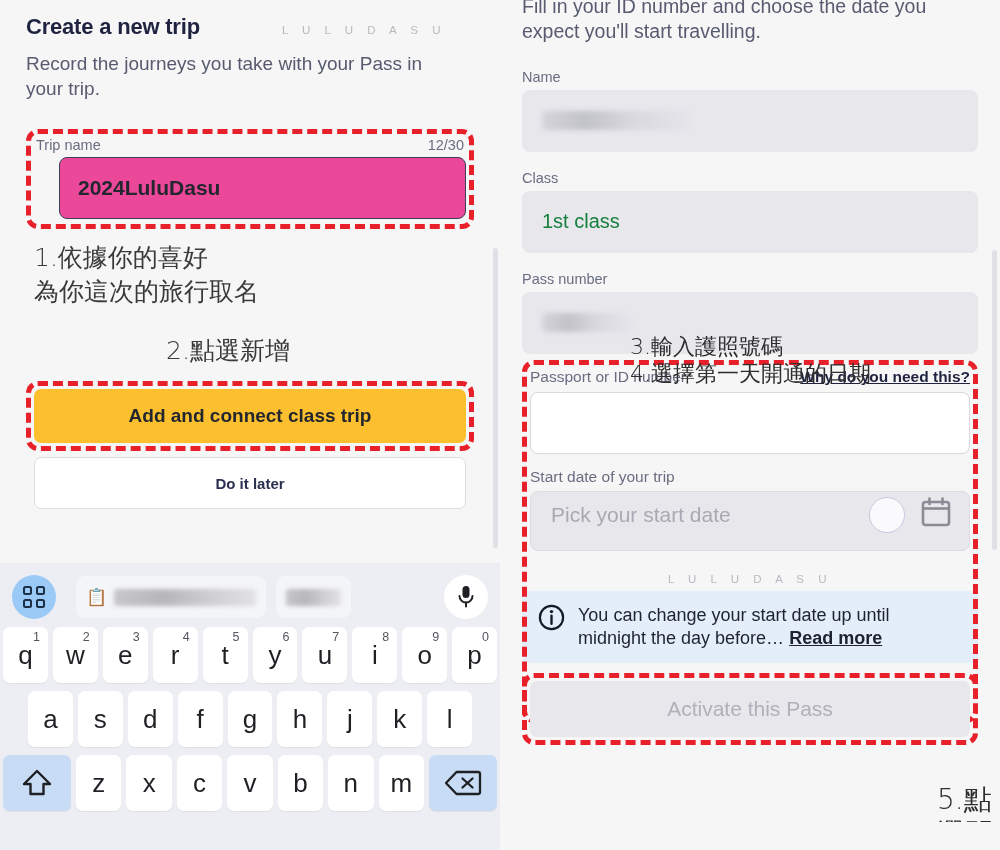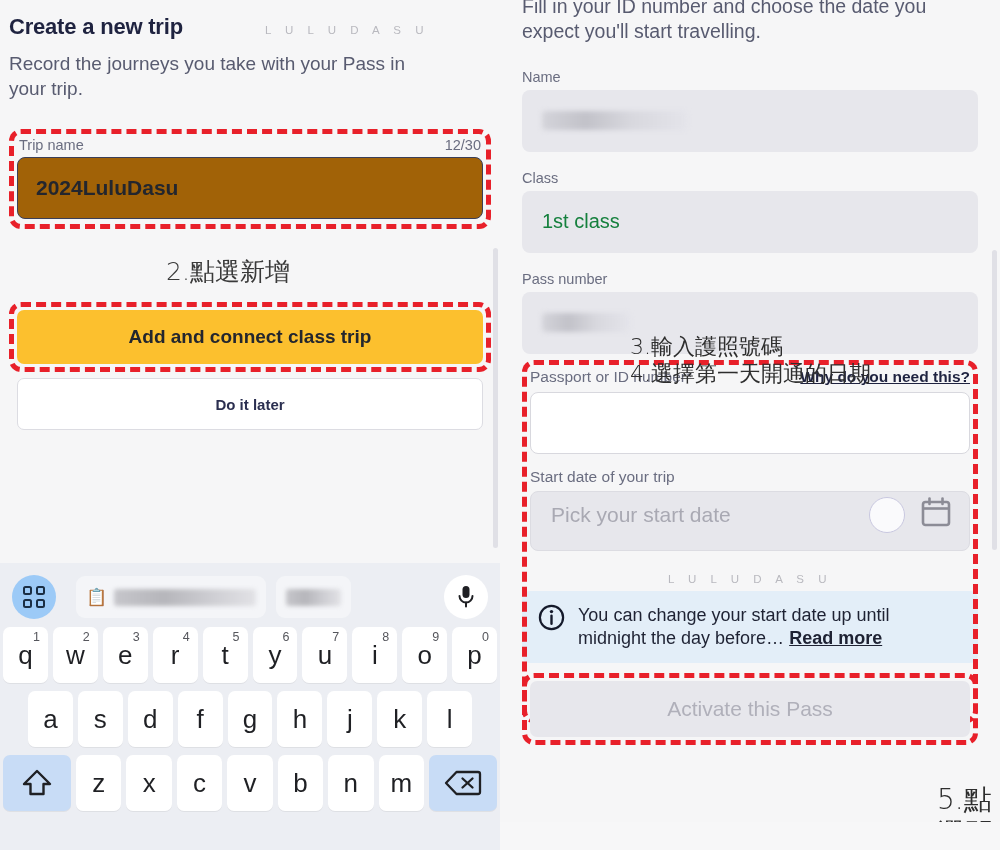--- a/index.html
+++ b/index.html
@@ -11,21 +11,21 @@
   }
   .screen { position: relative; width: 1000px; height: 850px; display: flex; }
 
   
   .left-panel {
     position: relative;
     width: 500px; height: 850px;
     background: #f6f6f7;
     overflow: hidden;
   }
-  .lp-content { position: relative; padding: 0 9px; }
+  .lp-content { position: relative; padding: 0 26px; }
 
   .title-row {
     display: flex; align-items: baseline; gap: 10px;
     padding-top: 14px;
   }
   .page-title {
     font-size: 22px; font-weight: bold; color: #1f2340;
     letter-spacing: -0.2px;
   }
   .watermark {
@@ -46,25 +46,25 @@
     margin-top: 28px;
     padding: 8px 8px 10px 8px;
   }
   .tn-header {
     display: flex; justify-content: space-between; align-items: baseline;
     padding: 0 2px 4px 2px;
   }
   .tn-label { font-size: 14.5px; color: #6a6d80; }
   .tn-count { font-size: 14.5px; color: #6a6d80; }
   .tn-input {
-    height: 62px; background: #a16207;
+    height: 62px; background: #ec4899;
     border: 1.6px solid #3b3f58; border-radius: 8px;
     display: flex; align-items: center;
     padding: 0 18px;
-    font-size: 21px; font-weight: bold; color: #23262e;
+    font-size: 21px; font-weight: bold; color: #23262e; margin-left: 25px;
   }
 
   
   .cn-ann {
     font-family: "DejaVu Sans", "Liberation Sans", sans-serif;
     color: #3a3a3a;
     font-weight: 300;
   }
   .ann1 {
     margin-top: 12px; padding-left: 8px;
@@ -286,20 +286,22 @@
 
       <div class="tripname-block">
         <div class="hl"></div>
         <div class="tn-header">
           <div class="tn-label">Trip name</div>
           <div class="tn-count">12/30</div>
         </div>
         <div class="tn-input">2024LuluDasu</div>
       </div>
 
+      <div class="cn-ann ann1">1.依據你的喜好
+為你這次的旅行取名</div>
       <div class="cn-ann ann2">2.點選新增</div>
 
       <div class="primary-block">
         <div class="hl"></div>
         <button class="btn-primary">Add and connect class trip</button>
       </div>
       <button class="btn-secondary">Do it later</button>
     </div>
 
     <div class="panel-scrollbar left-sb"></div>

